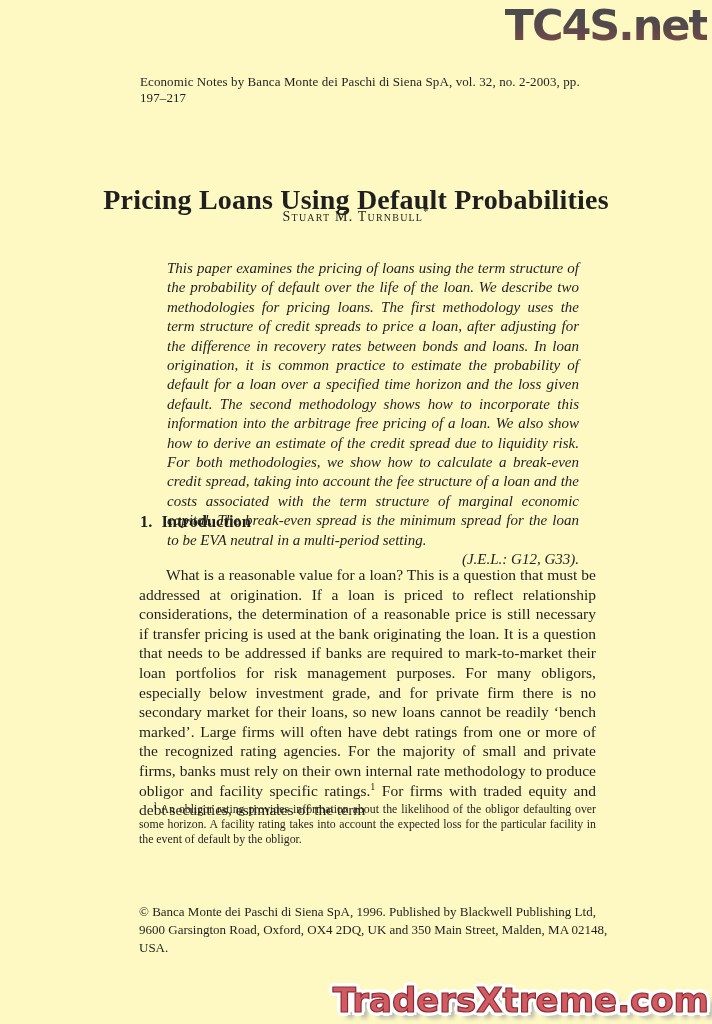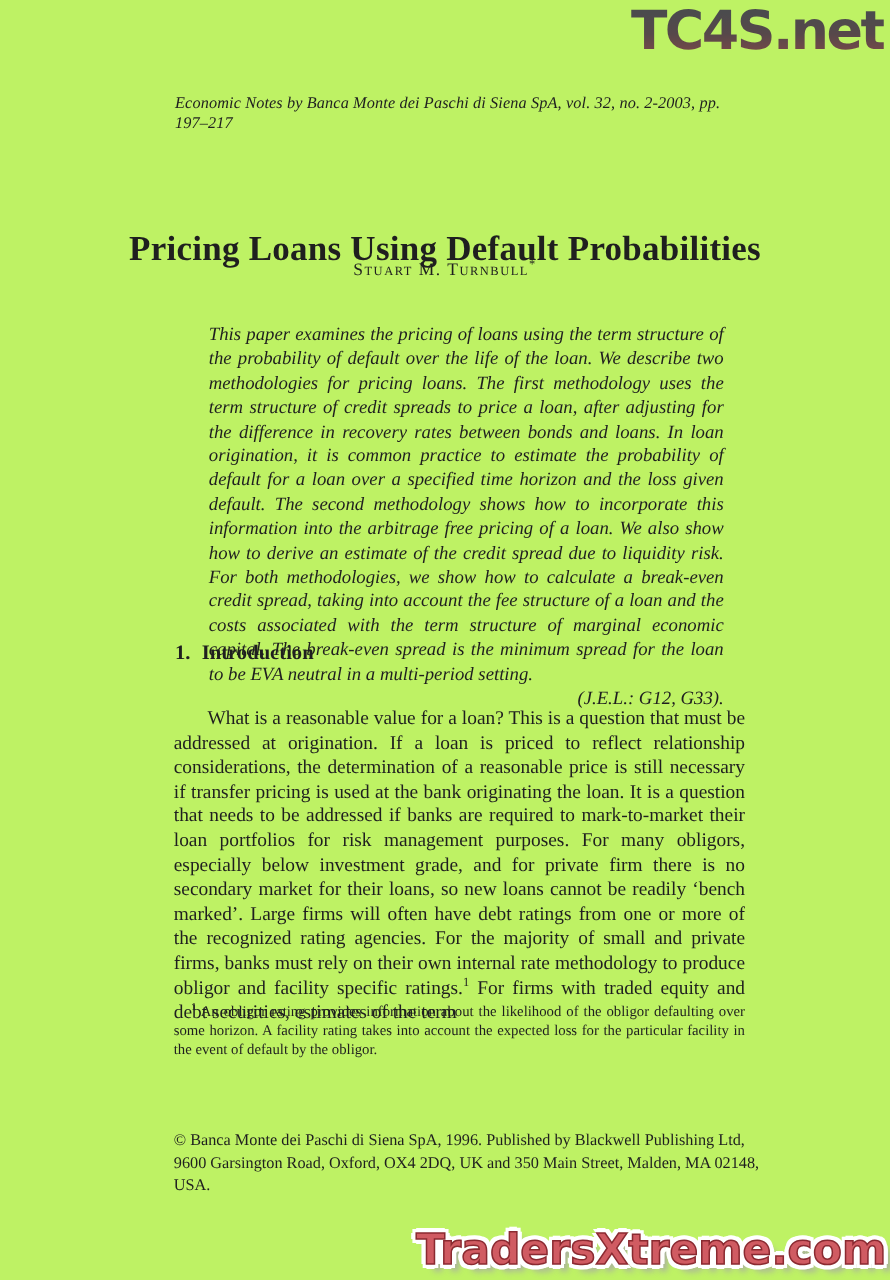--- a/index.html
+++ b/index.html
@@ -2,21 +2,21 @@
 <html><head>
 <meta charset="utf-8">
 <style>
   * { box-sizing: border-box; }
   html, body { margin: 0; padding: 0; background: #ffffff; }
   .page {
     position: relative;
     width: 712px;
     height: 1024px;
     margin: 0 auto;
-    background: #bef264;
+    background: #fef9c3;
     overflow: hidden;
     font-family: "Liberation Serif", serif;
     color: #1f1f1f;
   }
 
   
   .tc4s-logo {
     position: absolute;
     top: 0px;
     right: 5px;
@@ -33,21 +33,20 @@
   }
 
   
   .journal-line {
     position: absolute;
     left: 140px;
     top: 74px;
     width: 460px;
     font-size: 13px;
     letter-spacing: 0.1px;
-    font-style: italic;
   }
 
   
   .title {
     position: absolute;
     top: 165px;
     left: 0;
     width: 100%;
     text-align: center;
     font-weight: bold;

